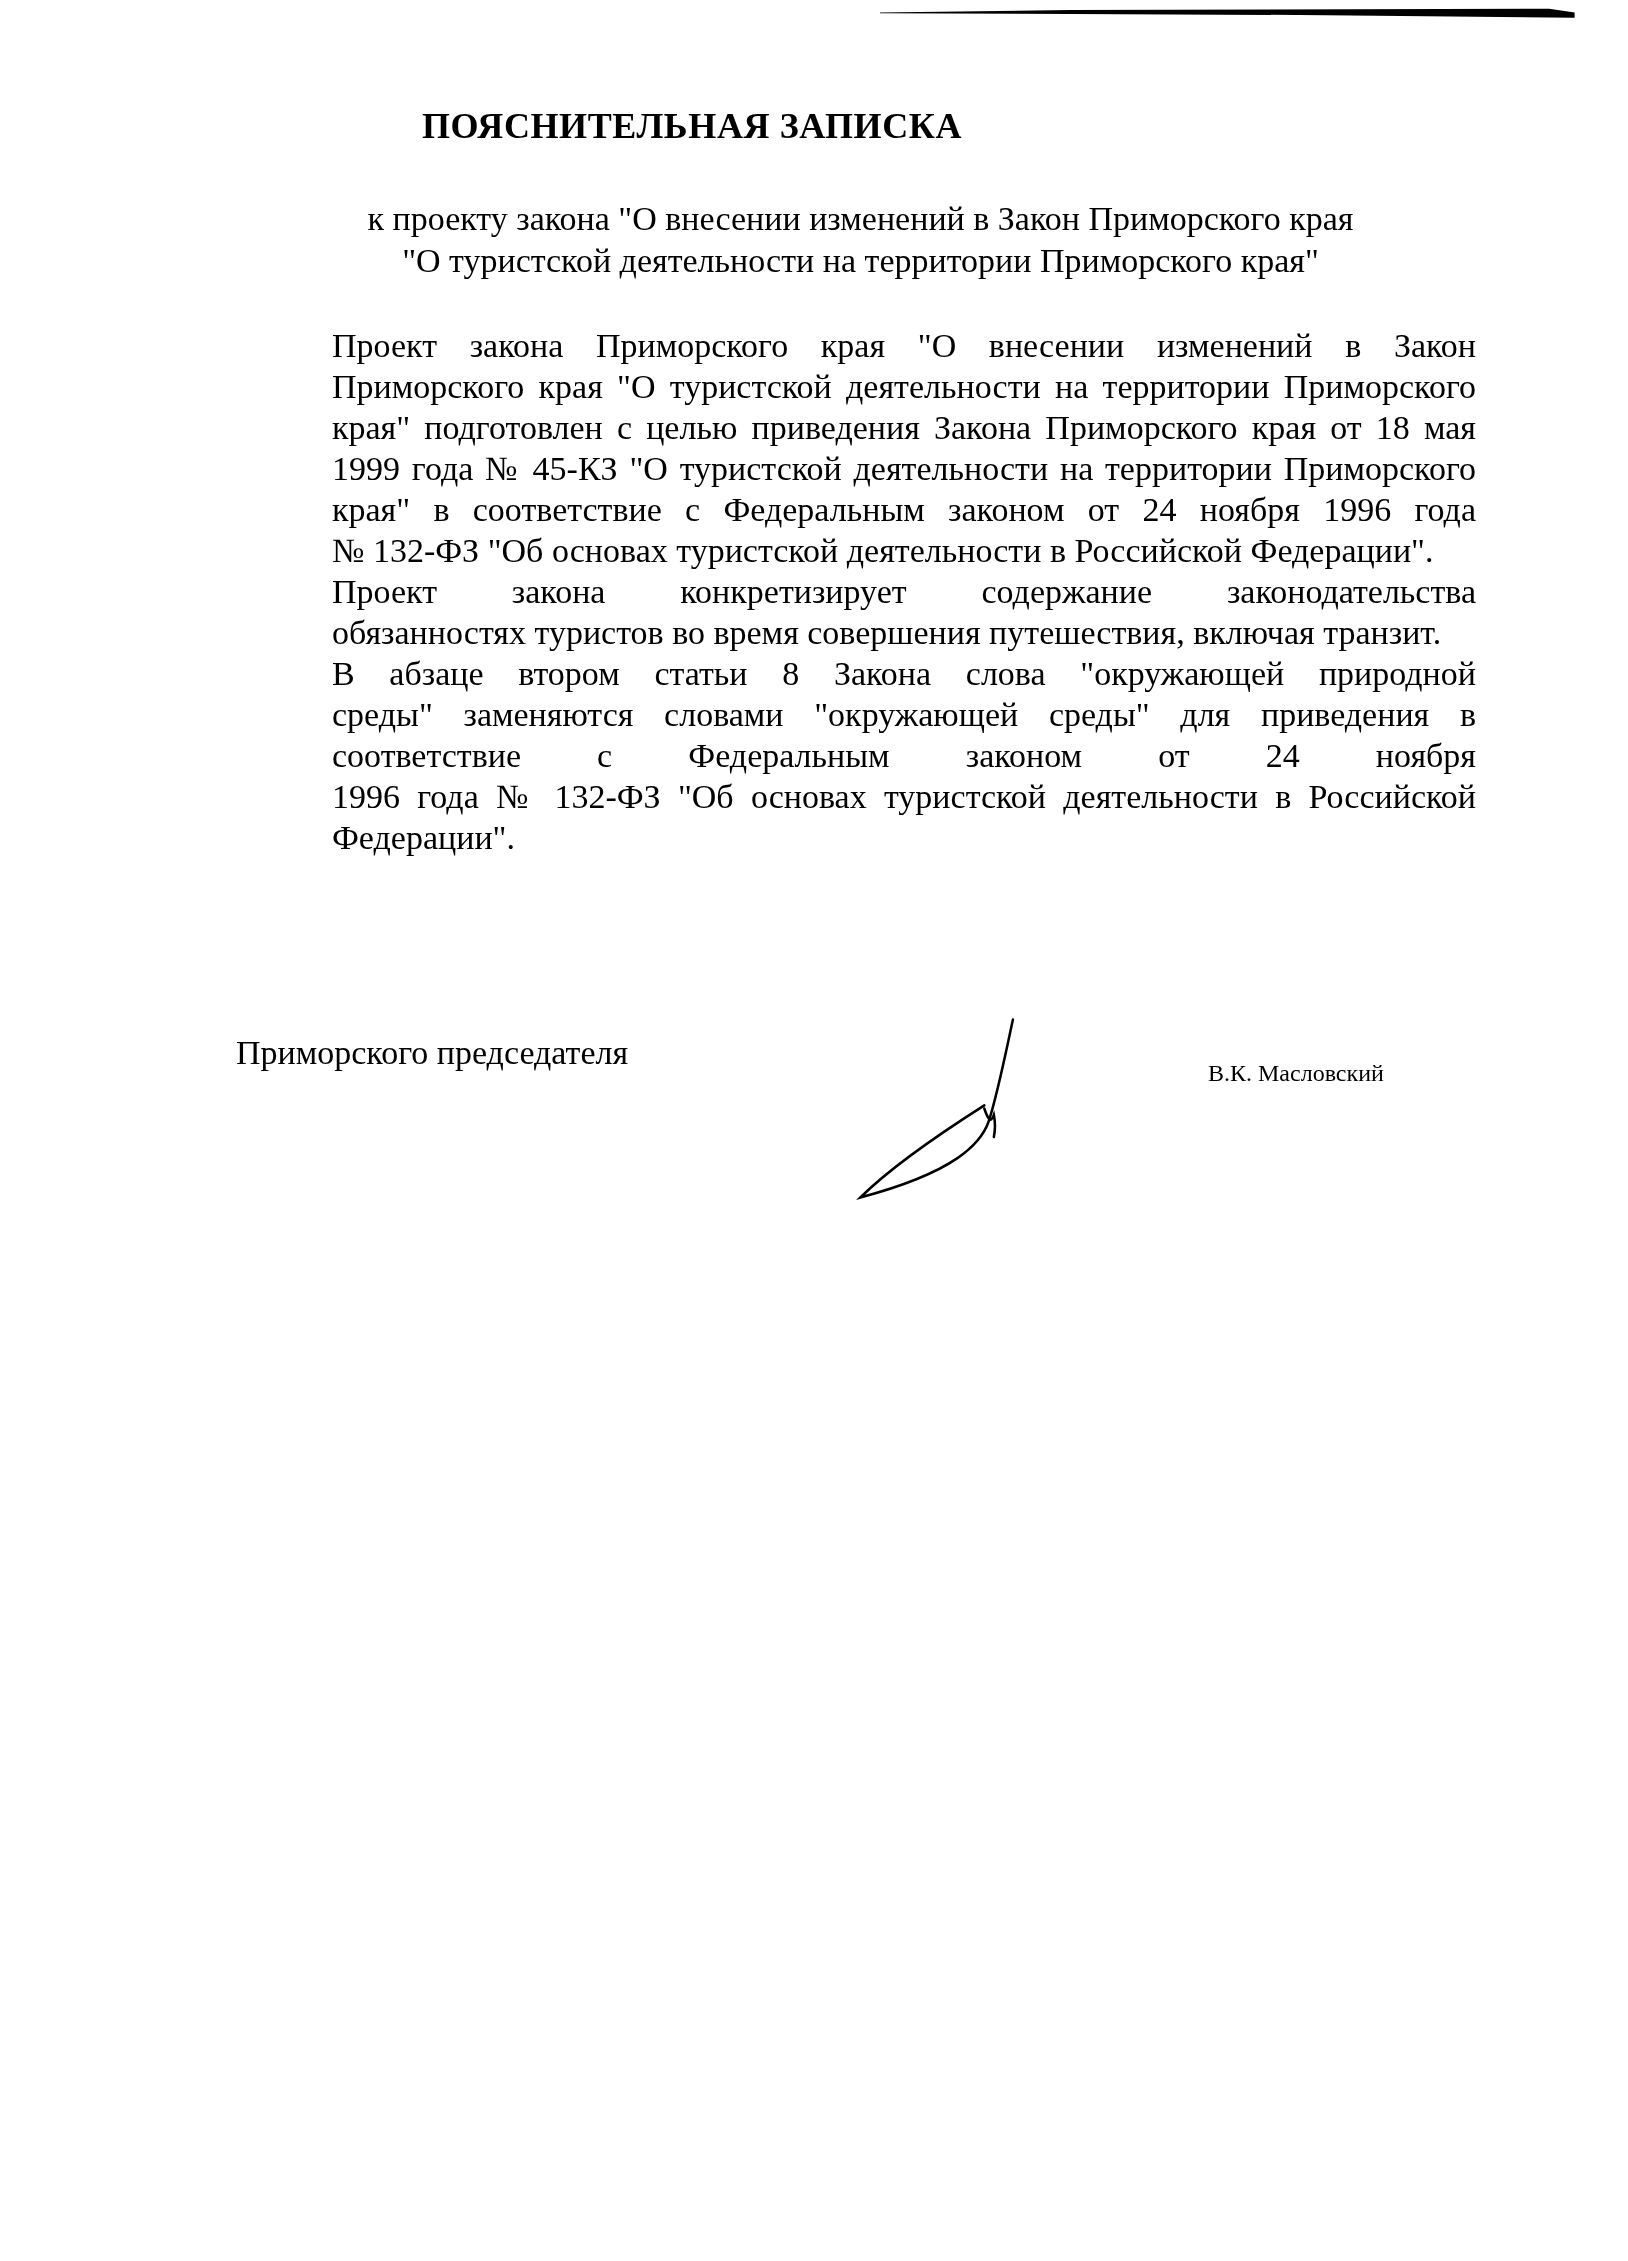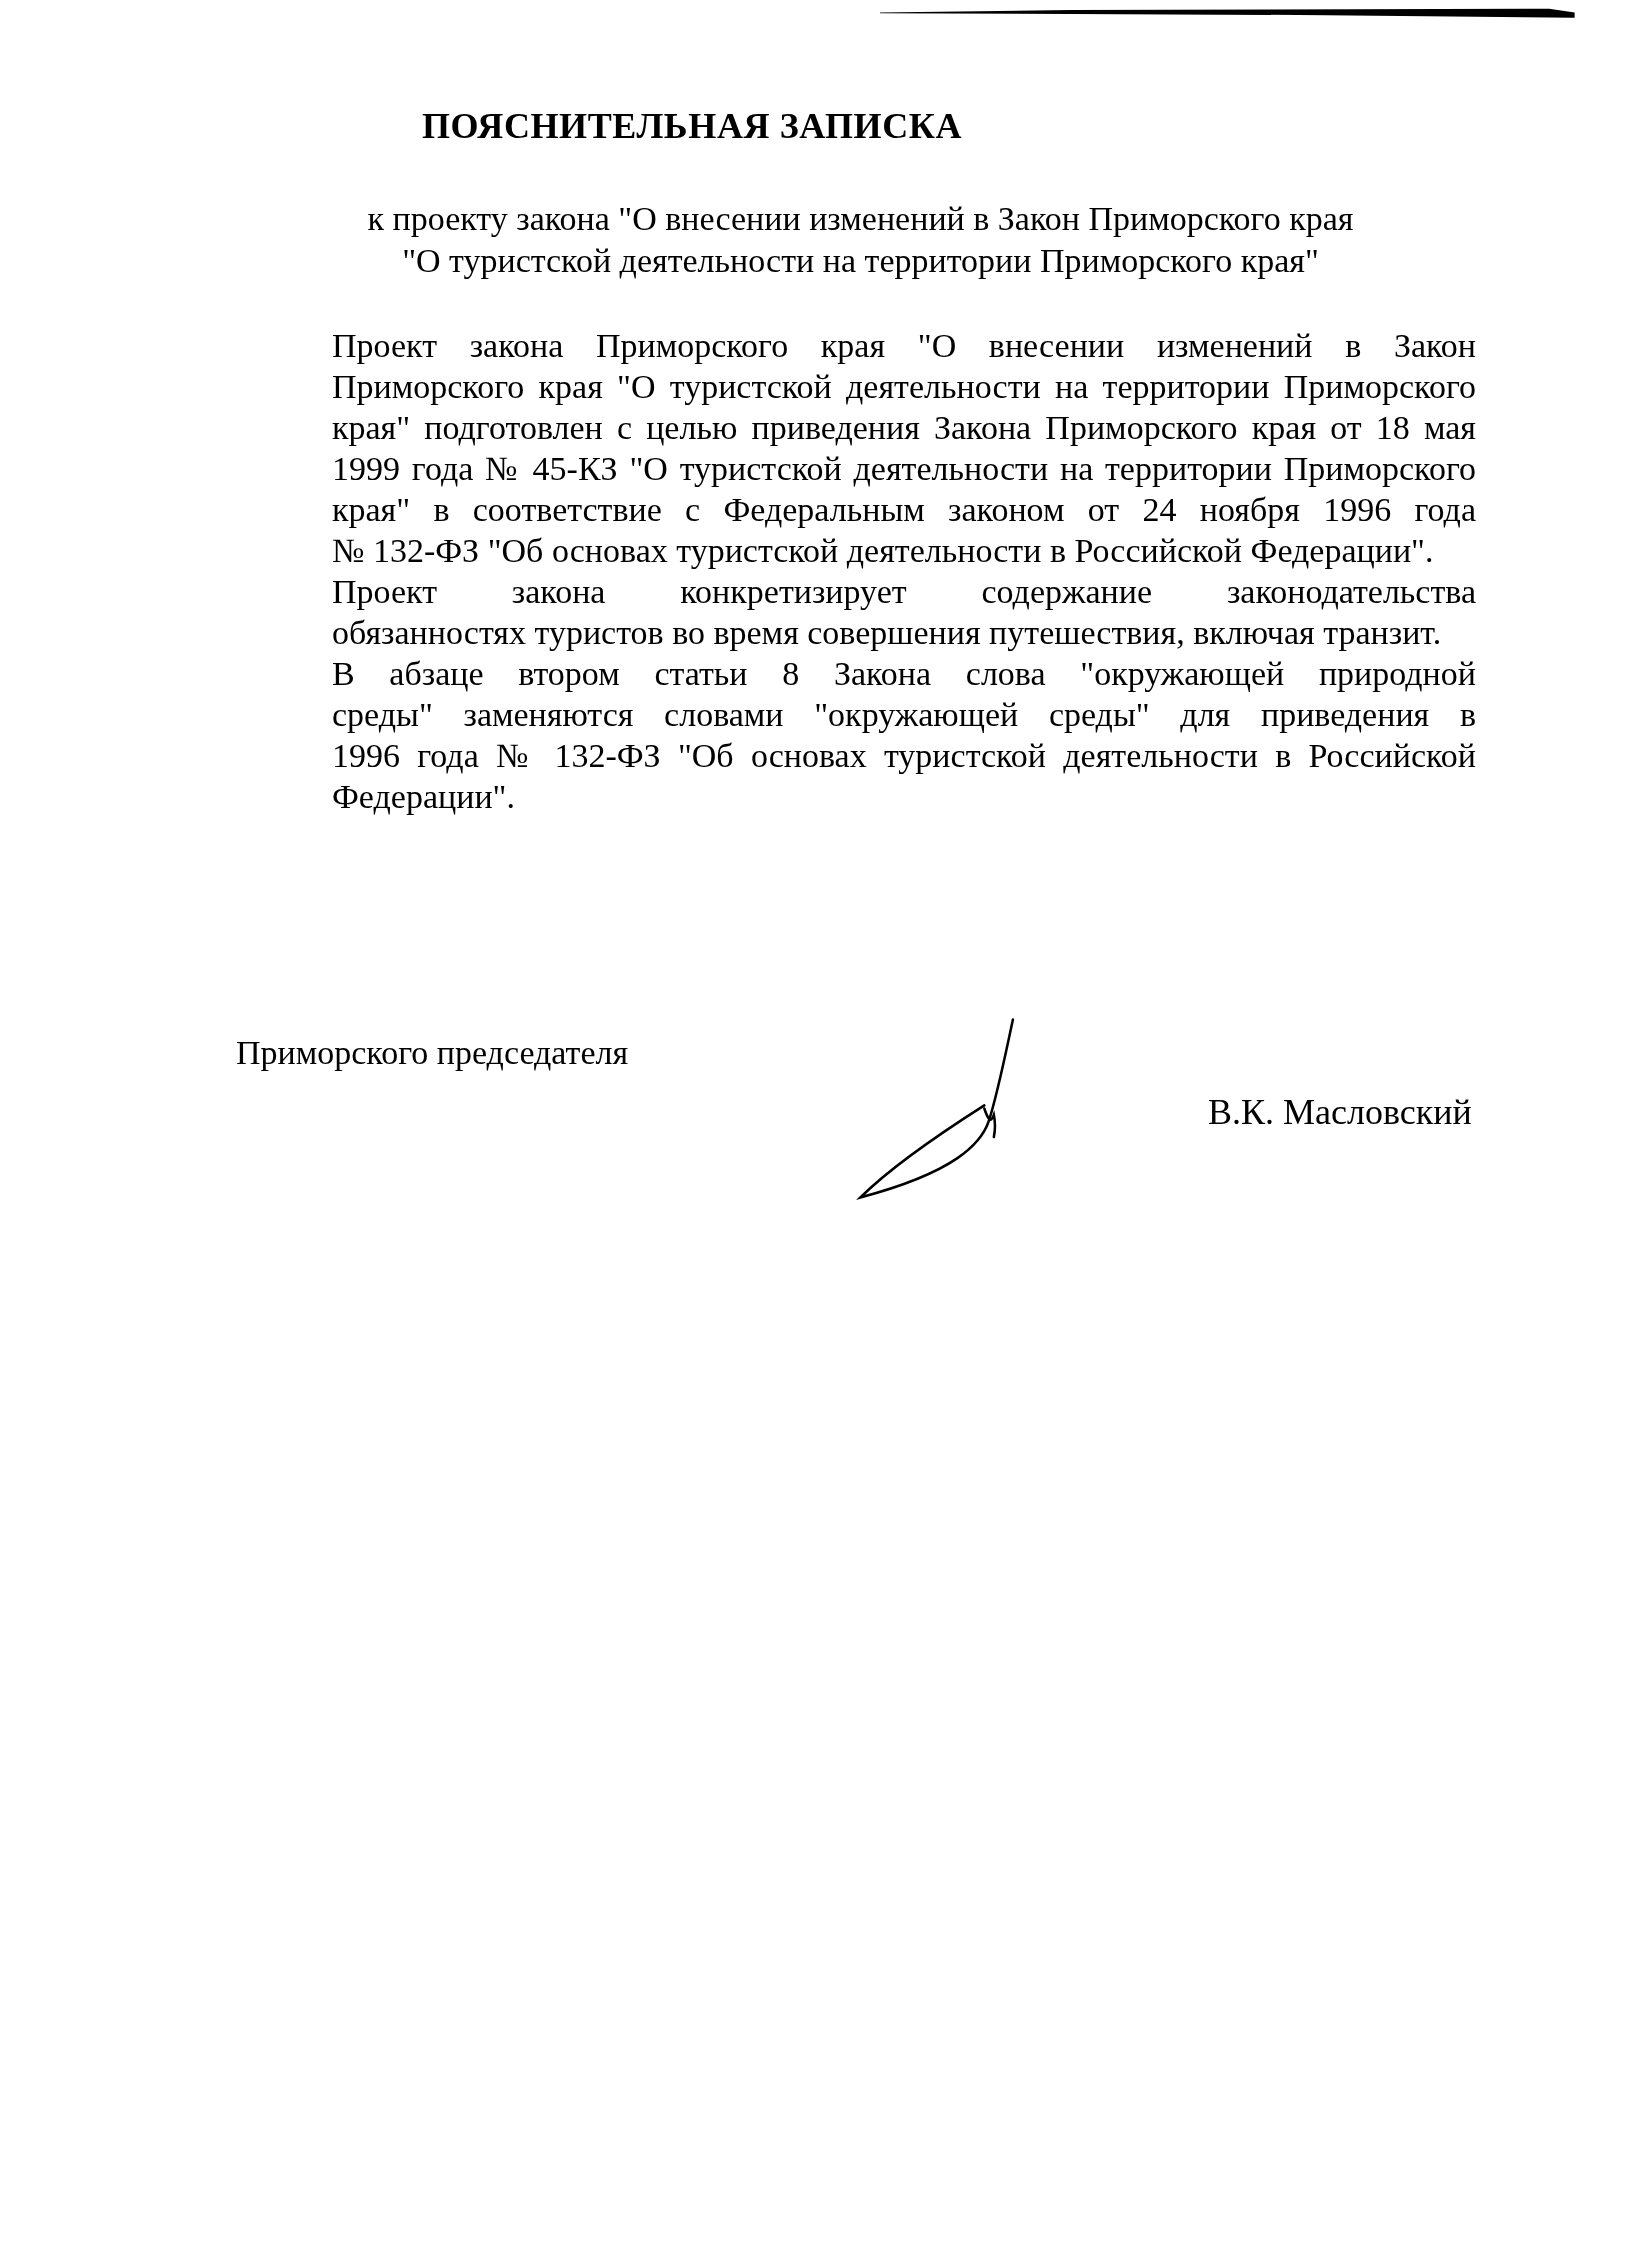--- a/index.html
+++ b/index.html
@@ -9,21 +9,21 @@
     .title { position: absolute; top: 105px; left: 0; width: 1384px; text-align: center;
              font-weight: bold; font-size: 36px; letter-spacing: 0.6px; }
     .subtitle { position: absolute; top: 198px; left: 255px; width: 1211px; text-align: center;
                 font-size: 34px; line-height: 42px; }
     .body { position: absolute; top: 325px; left: 236px; width: 1240px; font-size: 34px;
             line-height: 41px; text-align: justify; }
     .body p { margin: 0; text-indent: 96px; }
     .body p .ln { display: block; text-align: justify; text-align-last: justify; }
     .body p .ln.last { text-align-last: left; }
     .sig-left { position: absolute; top: 1032px; left: 236px; font-size: 34px; line-height: 41px; }
-    .sig-name { position: absolute; top: 1091px; left: 1208px; font-size: 36px; }
+    .sig-name { position: absolute; top: 1060px; left: 1208px; font-size: 24px; }
     .signature { position: absolute; left: 854px; top: 1013px; width: 178px; height: 191px; }
   </style>
 </head>
 <body>
 
 <svg class="scan-bar" viewBox="0 0 1100 20" preserveAspectRatio="none">
   <polygon points="0,12 300,8 1050,6 1090,12 1090,20 700,16 300,14 0,13" fill="#000"></polygon>
 </svg>
 
 <div class="title">ПОЯСНИТЕЛЬНАЯ ЗАПИСКА</div>
@@ -42,20 +42,21 @@
     <span class="ln">края" в соответствие с Федеральным законом от 24 ноября 1996 года</span>
     <span class="ln last">№ 132-ФЗ "Об основах туристской деятельности в Российской Федерации".</span>
   </p>
   <p>
     <span class="ln">Проект закона конкретизирует содержание законодательства</span>
     <span class="ln last">обязанностях туристов во время совершения путешествия, включая транзит.</span>
   </p>
   <p>
     <span class="ln">В абзаце втором статьи 8 Закона слова "окружающей природной</span>
     <span class="ln">среды" заменяются словами "окружающей среды" для приведения в</span>
+    <span class="ln">соответствие с Федеральным законом от 24 ноября</span>
     <span class="ln">1996 года № 132-ФЗ "Об основах туристской деятельности в Российской</span>
     <span class="ln last">Федерации".</span>
   </p>
 </div>
 
 <div class="sig-left">
   <div>Приморского председателя</div>
 </div>
 
 <svg class="signature" viewBox="0 0 280 300">

